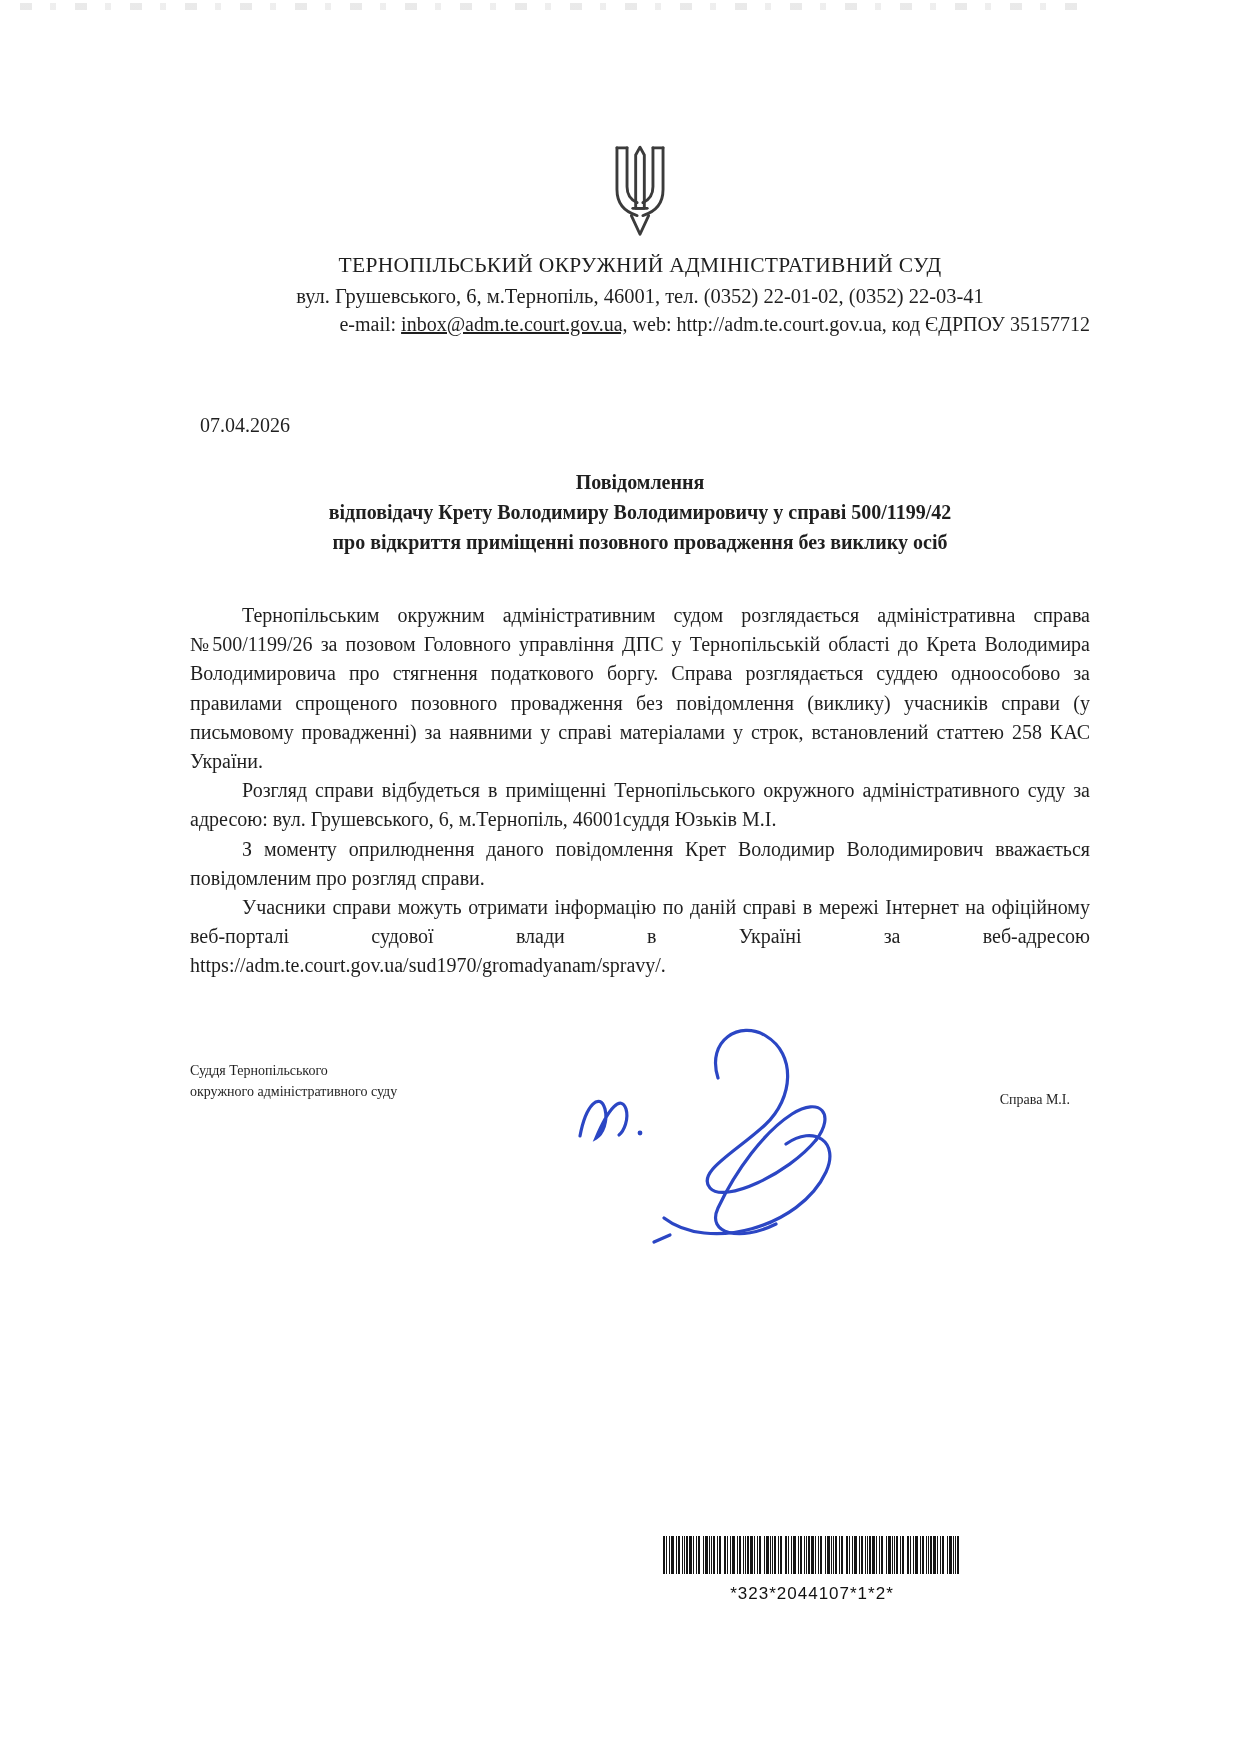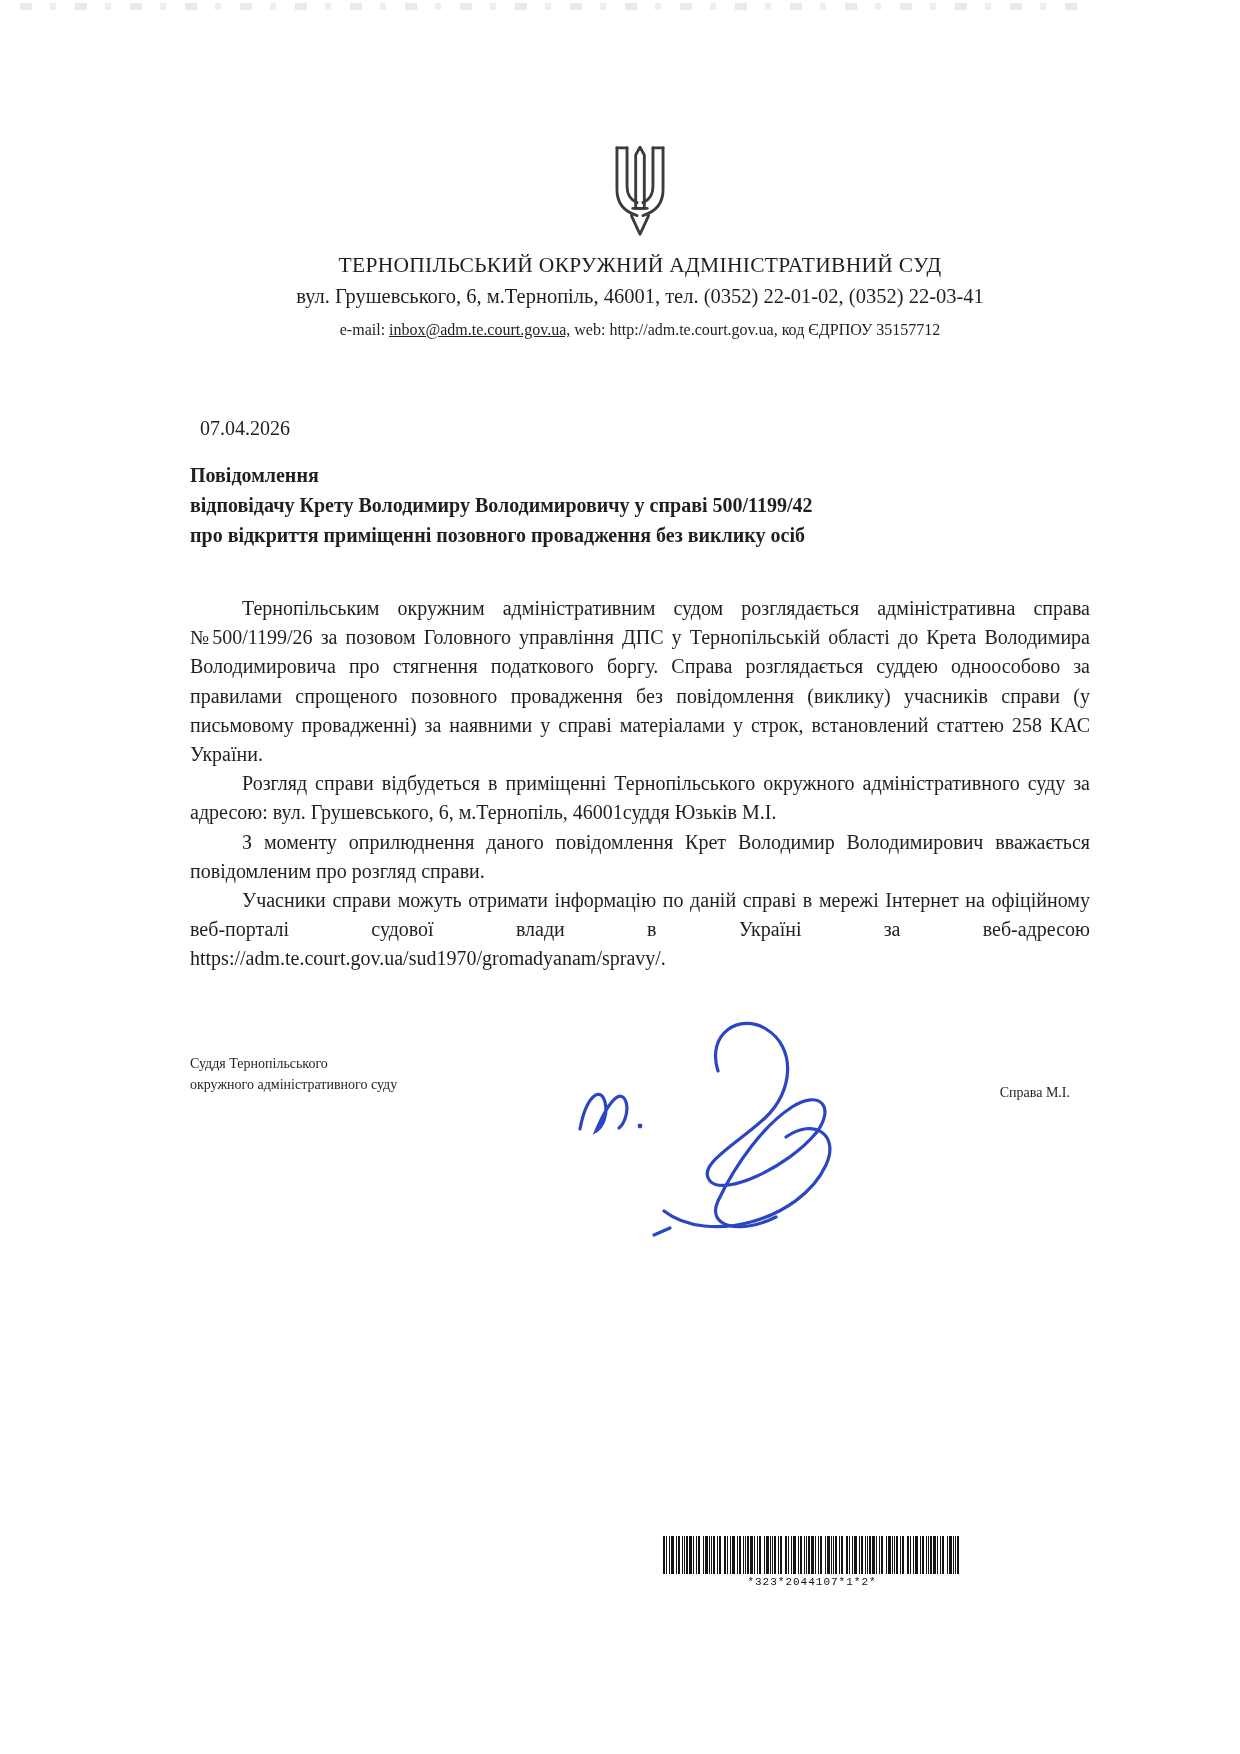--- a/index.html
+++ b/index.html
@@ -15,34 +15,34 @@
   .scan-artifact{
     position:absolute;top:3px;left:20px;right:20px;height:7px;
     background:repeating-linear-gradient(90deg,#c2c2c2 0 12px,transparent 12px 30px,#d0d0d0 30px 36px,transparent 36px 55px);
     opacity:.35;
   }
   .content{position:absolute;left:190px;top:0;width:900px;}
   .emblem{display:block;margin:142px auto 10px auto;}
   .hdr-line{text-align:center;}
   .court-name{font-size:21.5px;letter-spacing:.3px;margin-top:4px;}
   .address{font-size:20.5px;margin-top:7px;}
-  .contact{font-size:16px;margin-top:13px;}
+  .contact{font-size:20px;margin-top:5px;text-align:right;}
   .u{text-decoration:underline;}
   .date{margin-top:78px;font-size:20px;padding-left:10px;}
-  .title-block{margin-top:20px;text-align:left;font-weight:bold;font-size:20px;line-height:1.5;}
+  .title-block{margin-top:30px;text-align:center;font-weight:bold;font-size:20px;line-height:1.5;}
   .paras{margin-top:44px;font-size:20px;line-height:1.46;text-align:justify;}
   .paras p{margin:0;text-indent:52px;}
   .signature{position:relative;margin-top:80px;font-size:14px;}
   .sig-left{line-height:1.5;}
   .sig-name{position:absolute;right:20px;top:32px;}
   .sig-ink{position:absolute;left:378px;top:-48px;}
   .barcode{position:absolute;right:136px;top:1536px;width:312px;text-align:center;}
   .bars{display:flex;height:38px;justify-content:center;align-items:stretch;}
   .bars div{background:#141414;}
-  .barcode-text{font-family:Liberation Mono, monospace;font-size:11px;margin-top:2px;letter-spacing:1px;color:#111;}
+  .barcode-text{font-family:Liberation Sans, sans-serif;font-size:17px;margin-top:10px;letter-spacing:1px;color:#111;}
 </style>
 </head>
 <body>
 
 <div class="page">
 
   <div class="scan-artifact"></div>
 
   <div class="content">
 

